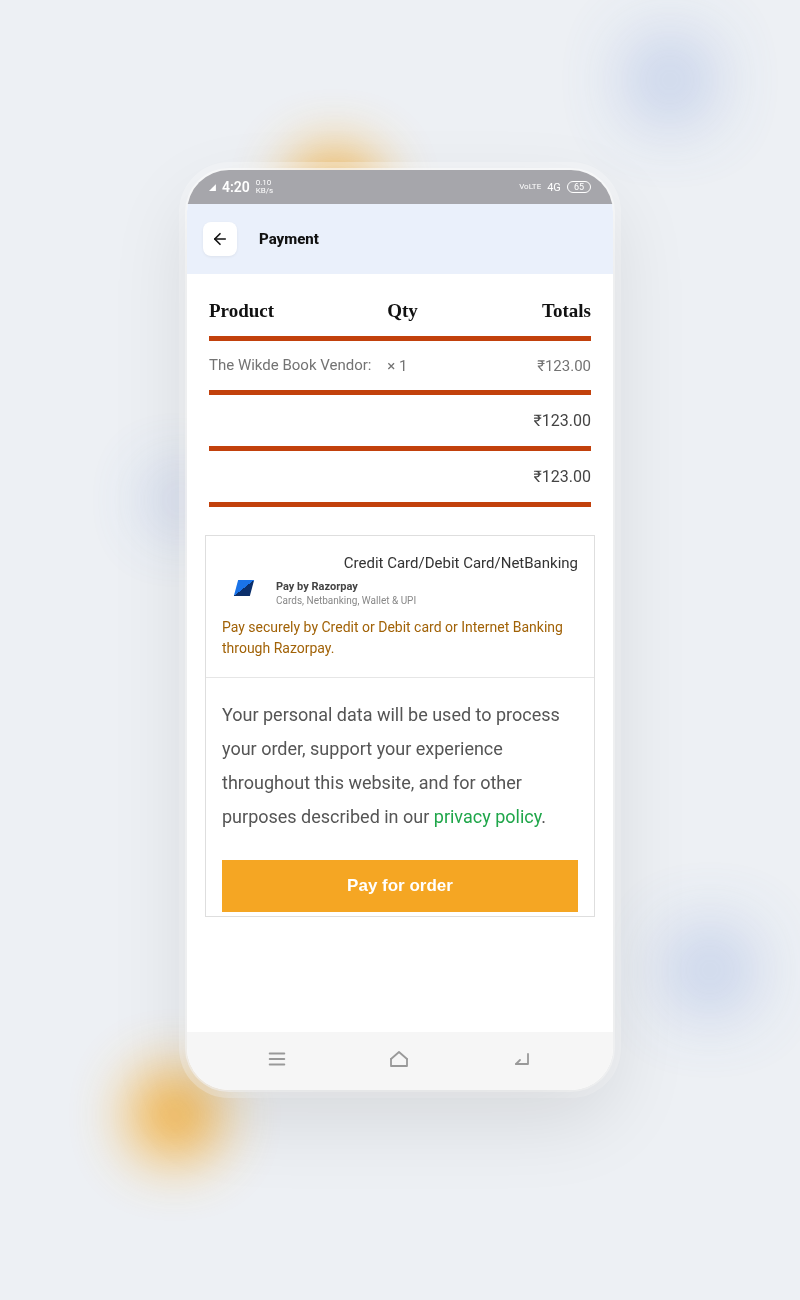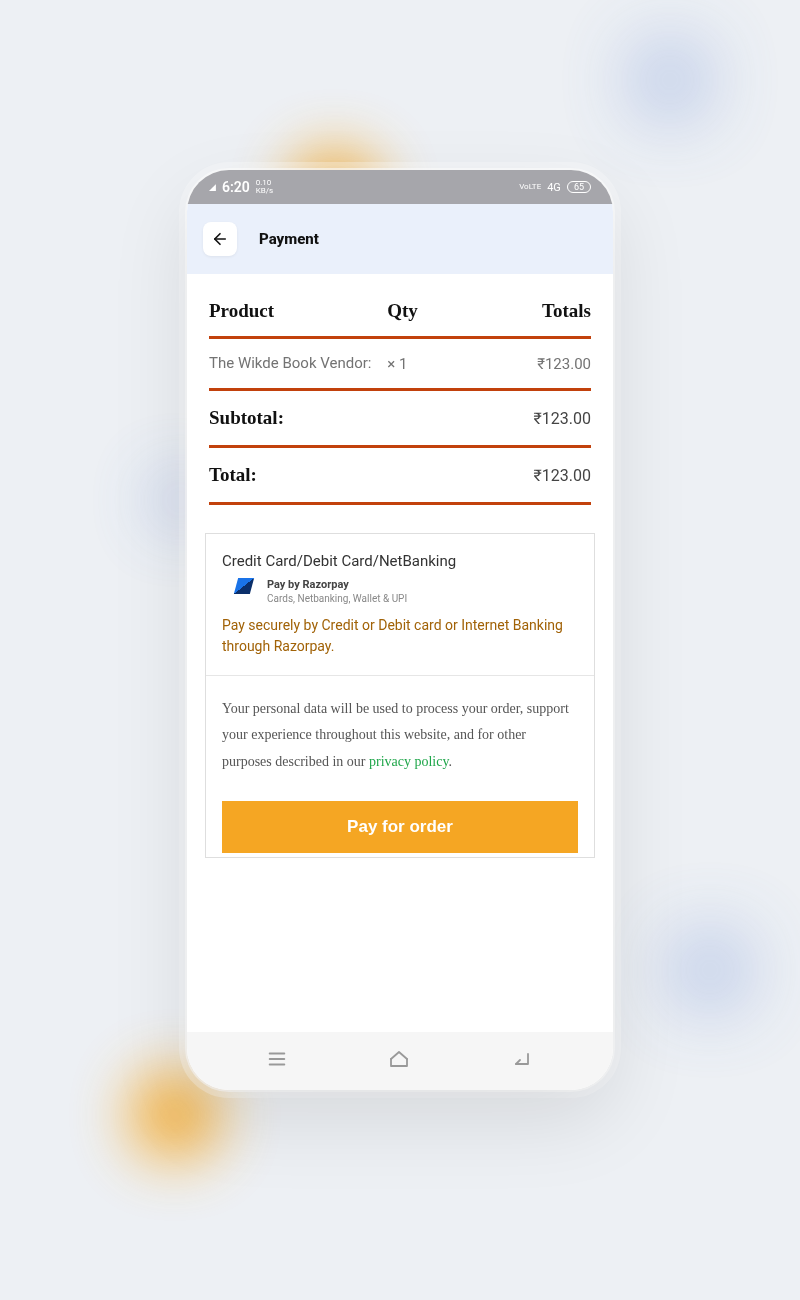--- a/index.html
+++ b/index.html
@@ -58,46 +58,46 @@
   .back-btn {
     width: 34px; height: 34px; background:#fff; border-radius:8px;
     display:flex; align-items:center; justify-content:center; cursor:pointer;
     box-shadow: 0 1px 3px rgba(0,0,0,0.06);
   }
   .app-title { font-size: 15px; font-weight: 800; color:#111; }
 
   .content { flex:1; overflow-y:auto; background:#fff; }
 
   .order-table { padding: 22px 22px 0 22px; }
-  .t-row { display:flex; padding: 14px 0; border-bottom: 3px solid #c2410c; align-items:center; }
+  .t-row { display:flex; padding: 14px 0; border-bottom: 5px solid #c2410c; align-items:center; }
   .t-row.header { padding-top: 4px; }
   .t-row.header .col { font-family: Georgia, 'Times New Roman', serif; font-weight: 700; font-size: 19px; color:#111; }
   .col-prod { flex: 1.4; }
   .col-qty { flex: 0.6; }
   .col-tot { flex: 1; text-align: right; }
   .t-row.item .col { font-size: 15px; color:#737373; }
   .t-row.item .col-prod { line-height: 1.4; }
   .t-row.sub { padding: 16px 0; }
   .t-row.sub .label { font-family: Georgia, 'Times New Roman', serif; font-weight: 700; font-size: 19px; color:#111; flex:1; }
   .t-row.sub .val { font-size: 16px; color:#444; flex:1; text-align:right; }
 
   .pay-card {
     margin: 28px 18px 18px 18px;
     border: 1px solid #dedede;
   }
   .pay-method { padding: 18px 16px; border-bottom: 1px solid #e6e6e6; }
-  .pay-method-title { font-size: 15px; color:#333; margin-bottom: 8px; }
-  .razor { display:flex; align-items:flex-start; gap:15px; margin: 4px 0 8px 14px; }
+  .pay-method-title { font-size: 15px; color:#333; margin-bottom: 8px; text-align: right; }
+  .razor { display:flex; align-items:flex-start; gap:24px; margin: 4px 0 8px 14px; }
   .razor-mark { width:16px; height:16px; transform: skewX(-15deg); background: linear-gradient(135deg,#1a73e8 0%, #1a73e8 50%, #0b2f6b 50%); }
   .razor-text { font-size:11px; line-height:1.3; color:#444; }
   .razor-text .sub { color:#888; font-size:10px; }
   .pay-desc { font-size: 14px; color:#a16207; line-height: 1.5; }
 
   .privacy { padding: 20px 16px 22px 16px; }
-  .privacy p { font-size: 14px; color:#555; line-height: 1.9; font-family: Liberation Serif, serif; }
+  .privacy p { font-size: 18px; color:#555; line-height: 1.9; }
   .privacy a { color:#1fa64a; text-decoration:none; }
 
   .pay-btn {
     display:block; margin: 4px 16px 4px 16px;
     background:#f5a623; color:#fff; text-align:center;
     font-size:17px; font-weight:600; padding:16px 0; cursor:pointer;
     border:none; width: calc(100% - 32px);
   }
 
   .nav-bar {
@@ -114,21 +114,21 @@
 <div class="bg-blob blob2"></div>
 <div class="bg-blob blob3"></div>
 <div class="bg-blob blob4"></div>
 <div class="bg-blob blob5"></div>
 
 <div class="phone">
 
   <div class="status-bar">
     <div class="status-left">
       <span style="font-size:9px;">◢</span>
-      <span class="status-time">6:20</span>
+      <span class="status-time">4:20</span>
       <span class="status-kb"><span>0.10</span><br><span>KB/s</span></span>
     </div>
     <div class="status-right">
       <span style="font-size:8px;line-height:1;"><span>VoLTE</span></span>
       <span style="font-size:11px;">4G</span>
       <span class="battery">
           <span>65</span>
         </span>
     </div>
   </div>
@@ -149,25 +149,23 @@
         <div class="col col-prod">Product</div>
         <div class="col col-qty">Qty</div>
         <div class="col col-tot">Totals</div>
       </div>
       <div class="t-row item">
         <div class="col col-prod">The Wikde Book Vendor:</div>
         <div class="col col-qty">× 1</div>
         <div class="col col-tot">₹123.00</div>
       </div>
       <div class="t-row sub">
-        <div class="label">Subtotal:</div>
         <div class="val">₹123.00</div>
       </div>
       <div class="t-row sub">
-        <div class="label">Total:</div>
         <div class="val">₹123.00</div>
       </div>
     </div>
 
     <div class="pay-card">
       <div class="pay-method">
         <div class="pay-method-title">Credit Card/Debit Card/NetBanking</div>
         <div class="razor">
           <div class="razor-mark"></div>
           <div class="razor-text">

